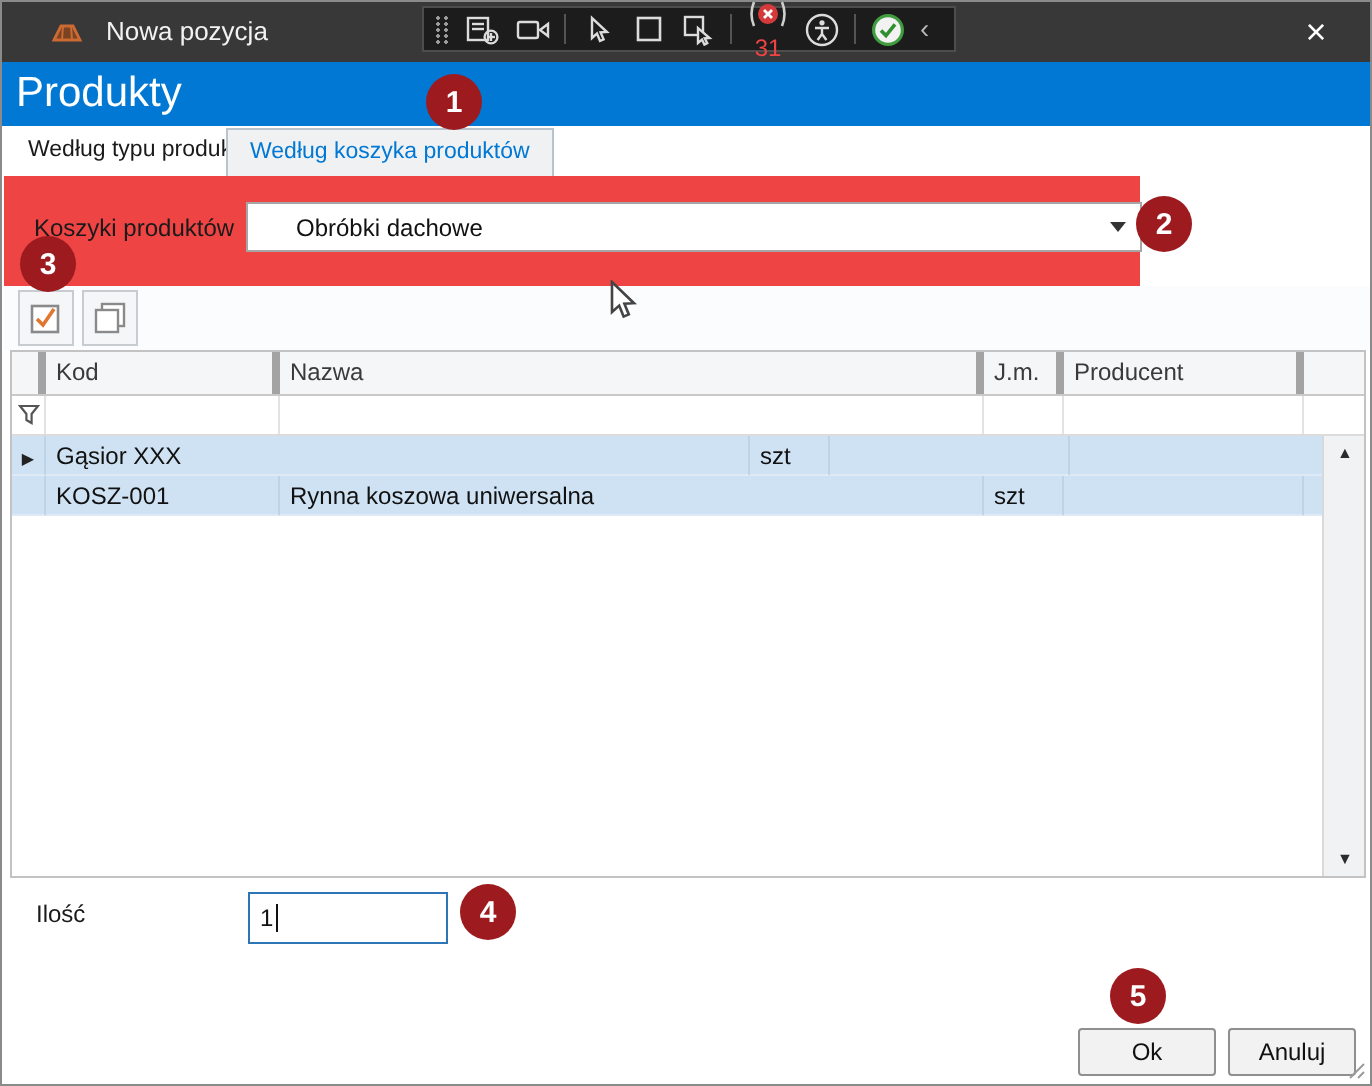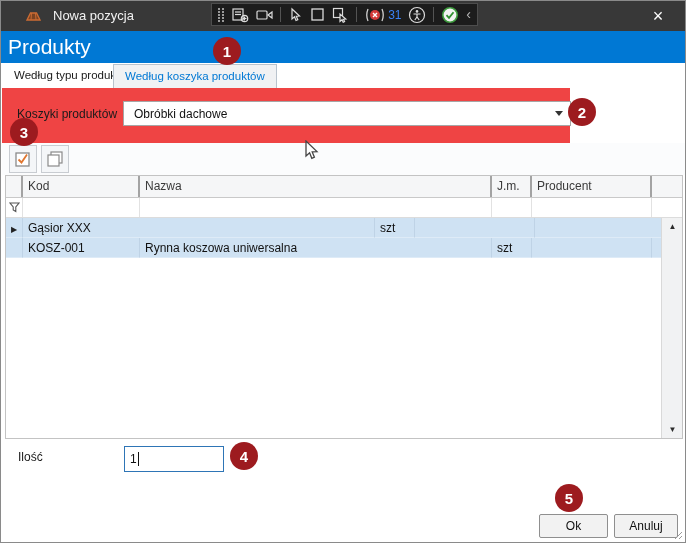--- a/index.html
+++ b/index.html
@@ -17,47 +17,47 @@
   .capture-toolbar {
     position:absolute; left:210px; top:2px; height:23px; width:267px;
     background:#1c1c1c; border:1px solid #4d4d4d;
     display:flex; align-items:center; gap:7px; padding:0 6px;
   }
   .cap-grip { display:flex; flex-direction:column; gap:1px; }
   .cap-grip i { display:block; width:7px; height:2px;
     background:radial-gradient(circle 1px at 1px 1px,#9a9a9a 99%,transparent), radial-gradient(circle 1px at 5px 1px,#9a9a9a 99%,transparent); }
   .cap-sep { width:1px; height:15px; background:#545454; }
   .cap-ic { width:18px; height:17px; display:flex; align-items:center; justify-content:center; }
-  .cap-rec { display:flex; align-items:center; gap:2px; color:#3b82f6; font-size:12px; }
+  .cap-rec { display:flex; align-items:center; gap:2px; color:#ef4444; font-size:12px;flex-direction:column; }
   .cap-chevron { color:#b8b8b8; font-size:14px; line-height:17px; }
   
   .blue-header { position:absolute; left:0; top:30px; width:686px; height:32px; background:#0078d4; }
   .page-title { position:absolute; left:7px; top:0; height:32px; line-height:31px; color:#ffffff; font-size:21px; }
   
   .tabstrip { position:absolute; left:0; top:62px; width:686px; height:25px; background:#ffffff; }
   .tab { position:absolute; top:1px; height:24px; line-height:23px; font-size:11.5px; padding:0 11px; white-space:nowrap; }
   .tab-inactive { left:2px; color:#1a1a1a; }
   .tab-active { left:112px; color:#0078d4; background:#f0f1f3; border:1px solid #b9c3cd; border-bottom:none; }
   
   .panel { position:absolute; left:1px; top:87px; width:568px; height:55px; background:#ef4444; }
   .basket-label { position:absolute; left:15px; top:13px; height:26px; line-height:26px; font-size:12px; color:#1a1a1a; }
   .combobox { position:absolute; left:121px; top:13px; width:448px; height:25px; background:#ffffff; border:1px solid #a6a6a6; display:flex; align-items:center; }
-  .combo-value { flex:1; padding-left:10px; font-size:12px; color:#111; }
+  .combo-value { flex:1; padding-left:24px; font-size:12px; color:#111; }
   .combo-arrow { width:22px; display:flex; justify-content:center; }
   .combo-arrow b { width:0; height:0; border-left:4px solid transparent; border-right:4px solid transparent; border-top:5px solid #333; }
   
   .mini-toolbar { position:absolute; left:1px; top:142px; width:684px; height:32px; background:#fbfcfd; }
   .tool-btn { position:absolute; top:2px; width:28px; height:28px; background:#f4f6f8; border:1px solid #c8ccd1; display:flex; align-items:center; justify-content:center; }
   .tool-btn-check { left:7px; }
   .tool-btn-copy { left:39px; }
   
   .grid { position:absolute; left:4px; top:174px; width:678px; height:264px; background:#ffffff; border:1px solid #c3c3c3; }
   .g-row { display:flex; width:100%; }
   .g-head { height:22px; background:#f5f6f7; border-bottom:1px solid #c9c9c9; }
-  .g-head .g-cell { font-size:12px; color:#3a3a3a; line-height:21px; border-right:2px solid #a3a3a3; padding-left:5px; overflow:hidden; white-space:nowrap; }
+  .g-head .g-cell { font-size:12px; color:#3a3a3a; line-height:21px; border-right:4px solid #a3a3a3; padding-left:5px; overflow:hidden; white-space:nowrap; }
   .g-filter { height:20px; background:#ffffff; border-bottom:1px solid #dcdcdc; }
   .g-filter .g-cell { border-right:1px solid #e2e2e2; display:flex; align-items:center; justify-content:center; }
   .g-data { height:20px; background:#cfe2f3; }
   .g-data .g-cell { font-size:12px; color:#111; line-height:20px; border-right:1px solid #bfd3e6; border-bottom:1px solid #deebf7; padding-left:5px; overflow:hidden; white-space:nowrap; }
   .c-ind  { width:17px; flex:none; padding-left:0 !important; text-align:center; }
   .c-kod  { width:117px; flex:none; }
   .c-nazwa{ width:352px; flex:none; }
   .c-jm   { width:40px; flex:none; }
   .c-prod { width:120px; flex:none; }
   .c-fill { flex:1; border-right:none !important; }

